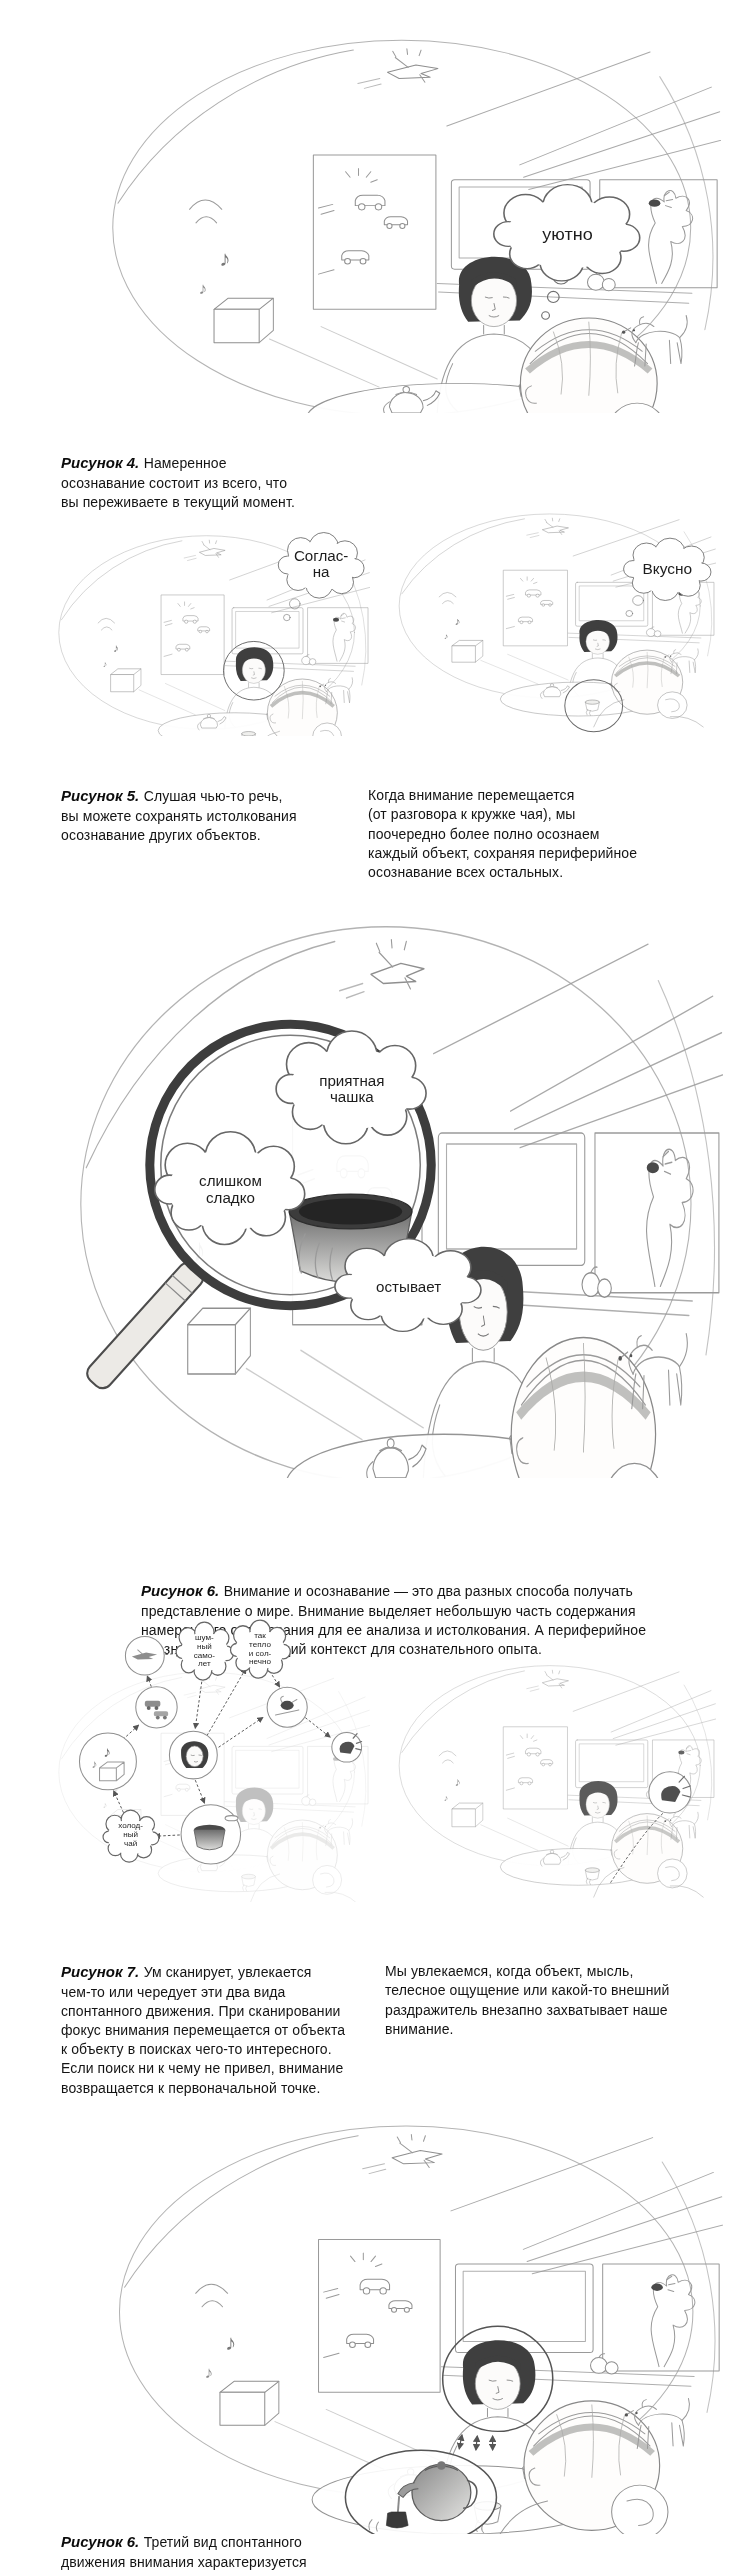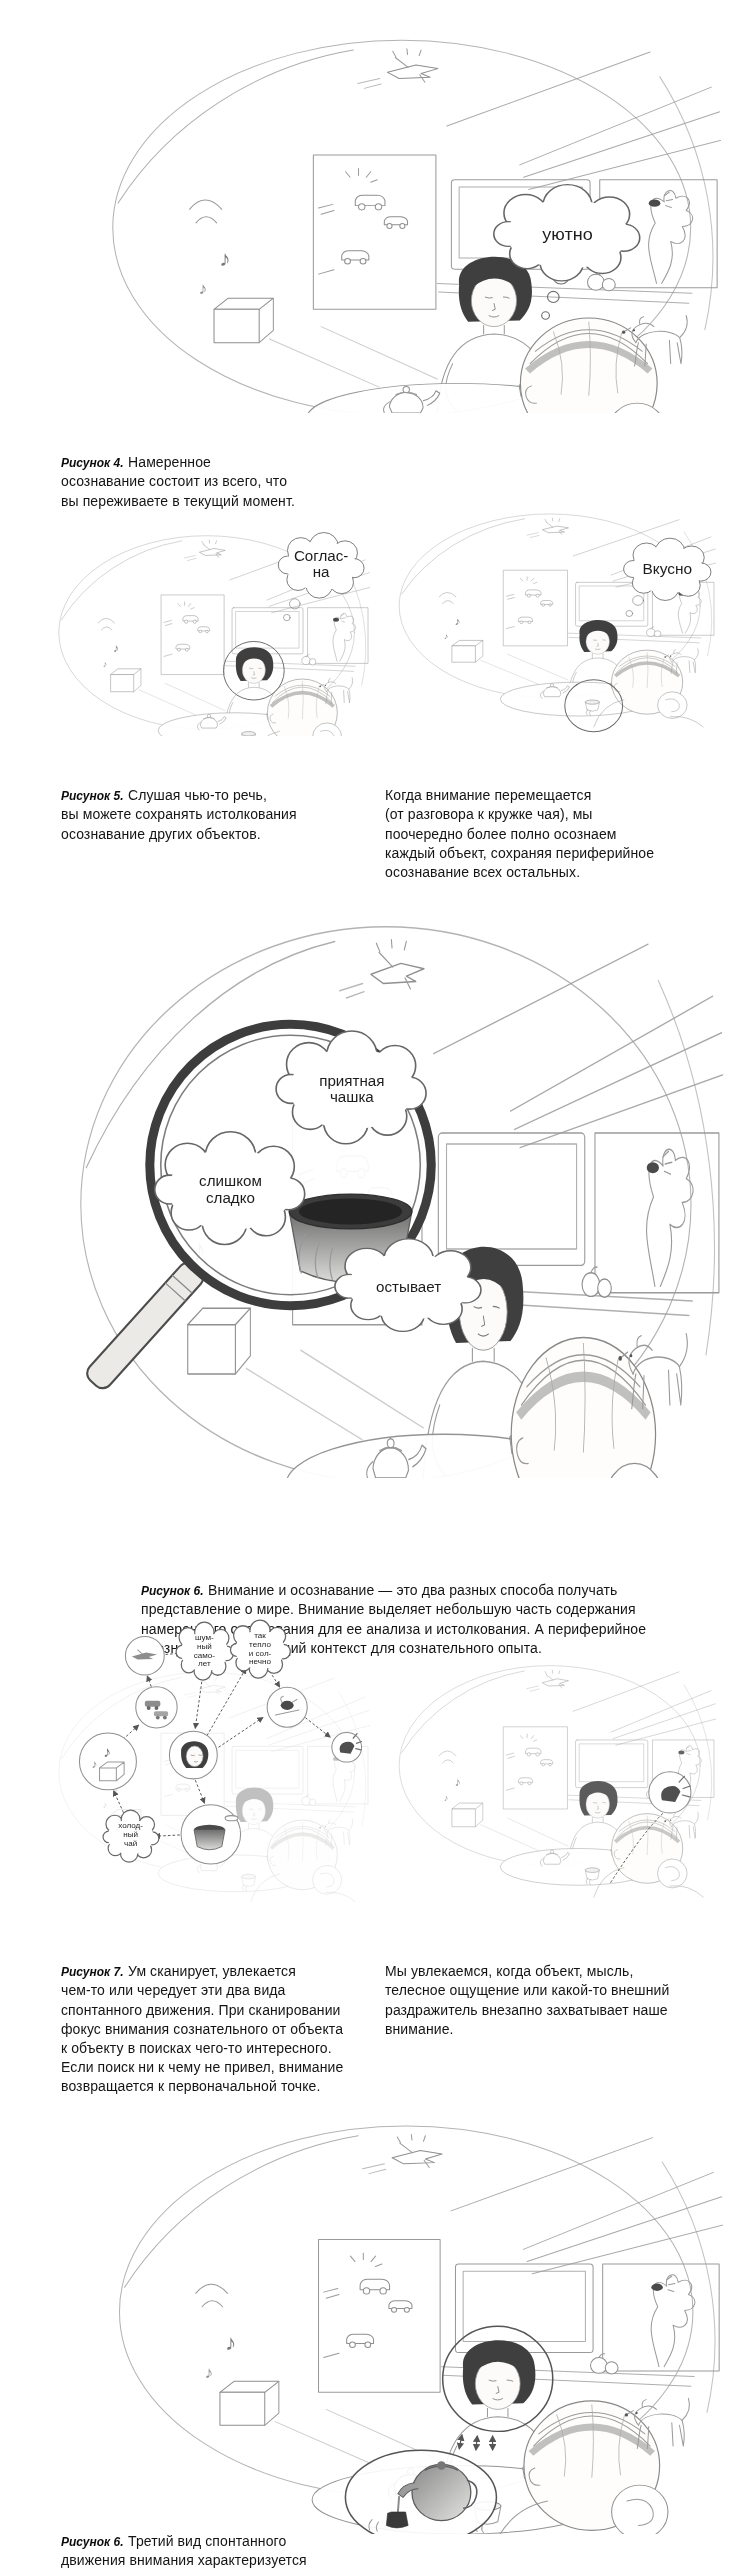--- a/index.html
+++ b/index.html
@@ -8,21 +8,21 @@
     font-family:"Liberation Sans",sans-serif;overflow:hidden;
   }
   .fig{position:absolute;}
   .fig svg{display:block;}
   .cap{
     position:absolute;font-family:"Liberation Sans",sans-serif;
     font-size:14px;line-height:1.37;color:#141414;letter-spacing:0.1px;
     white-space:pre-line;
   }
   .cap .lead{
-    font-weight:700;font-style:italic;font-size:12px;letter-spacing:0;
+    font-weight:700;font-style:italic;font-size:15px;letter-spacing:0;
     margin-right:4.5px;white-space:normal;color:#0c0c0c;
   }
   
   .s{stroke:#9a9a9a;fill:none;stroke-width:1.6;stroke-linecap:round;stroke-linejoin:round;}
   .sd{stroke:#6f6f6f;fill:none;stroke-width:1.8;stroke-linecap:round;stroke-linejoin:round;}
   .sf{stroke:#8f8f8f;fill:#ffffff;stroke-width:1.6;stroke-linejoin:round;}
   .bub{font-family:"Liberation Sans",sans-serif;fill:#1d1d1d;text-anchor:middle;}
   .dash{stroke:#555;stroke-width:1.5;fill:none;stroke-dasharray:4 3.2;}
 </style>
 </head>
@@ -242,21 +242,21 @@
       <use href="#cloudL" transform="translate(855,250)"></use>
       <text class="bub" x="855" y="266" font-size="46">Вкусно</text>
     </g>
   </svg>
 </div>
 <p class="cap" style="left:61px;top:753px;width:297px;">
   <span class="lead">Рисунок 5.</span><span>Слушая чью-то речь,
 вы можете сохранять истолкования
 осознавание других объектов.</span>
 </p>
-<p class="cap" style="left:385px;top:753px;width:323px;">
+<p class="cap" style="left:368px;top:753px;width:323px;">
   <span>Когда внимание перемещается
 (от разговора к кружке чая), мы
 поочередно более полно осознаем
 каждый объект, сохраняя периферийное
 осознавание всех остальных.</span>
 </p>
 
 <div class="fig" style="left:42px;top:894px;width:681px;height:584px;">
   <svg width="681" height="584" viewBox="0 0 1055 905" preserveAspectRatio="none">
     <use href="#scene" transform="scale(1.055,1.414)"></use>
@@ -377,21 +377,21 @@
       <circle cx="440" cy="300" r="32" class="sf" stroke="#666" stroke-width="2.2"></circle>
       <path d="M428,312 q-5,-16 10,-21 q13,-4 18,8 l-8,16 z" fill="#4f4f4f"></path>
       <path d="M454,284 l8,-9 M460,294 l11,-4 M459,304 l11,3" class="sd" stroke-width="1.6"></path>
     </g>
   </svg>
 </div>
 <p class="cap" style="left:61px;top:1929px;width:310px;">
   <span class="lead">Рисунок 7.</span><span>Ум сканирует, увлекается
 чем-то или чередует эти два вида
 спонтанного движения. При сканировании
-фокус внимания сознательного от объекта
+фокус внимания перемещается от объекта
 к объекту в поисках чего-то интересного.
 Если поиск ни к чему не привел, внимание
 возвращается к первоначальной точке.</span>
 </p>
 <p class="cap" style="left:385px;top:1929px;width:329px;">
   <span>Мы увлекаемся, когда объект, мысль,
 телесное ощущение или какой-то внешний
 раздражитель внезапно захватывает наше
 внимание.</span>
 </p>

